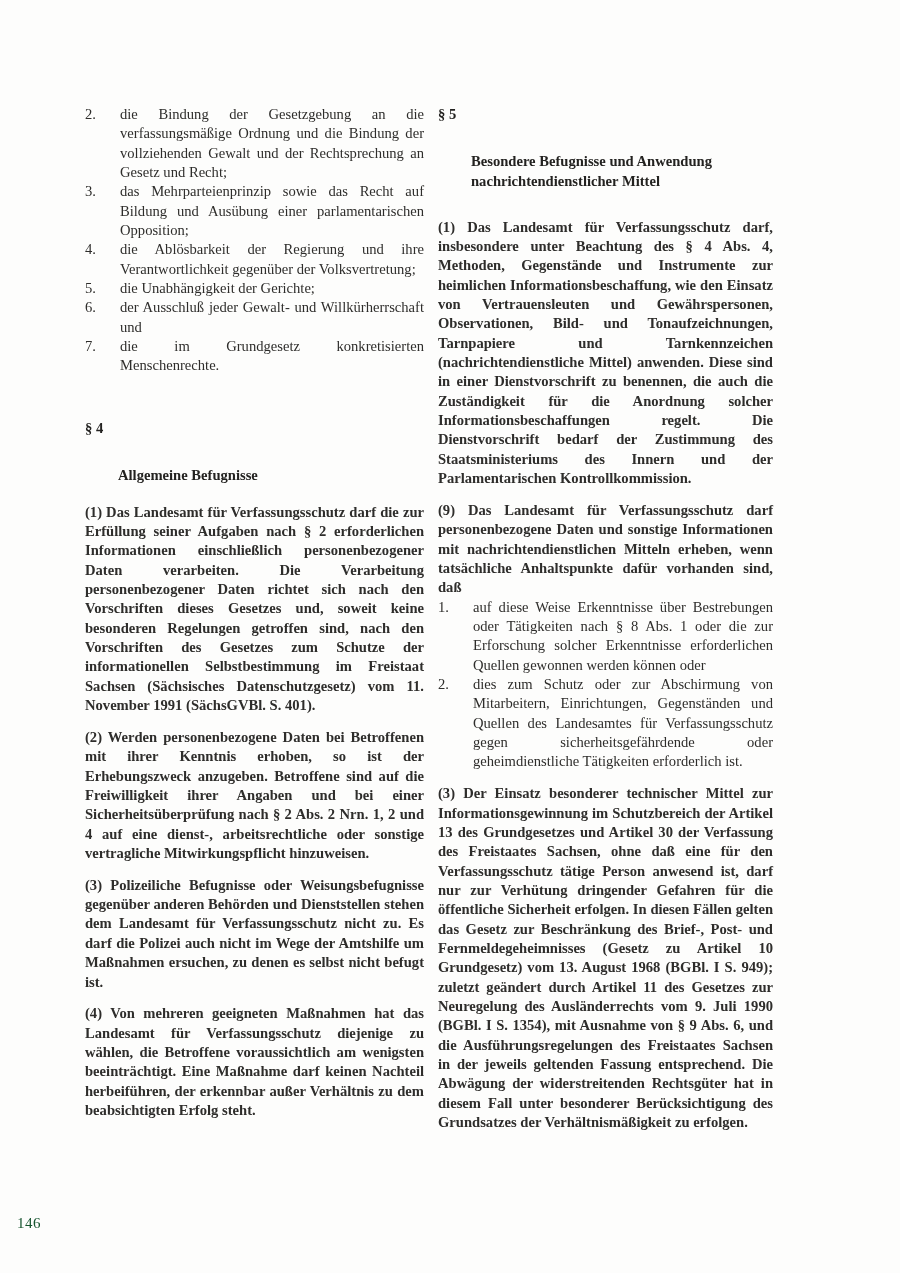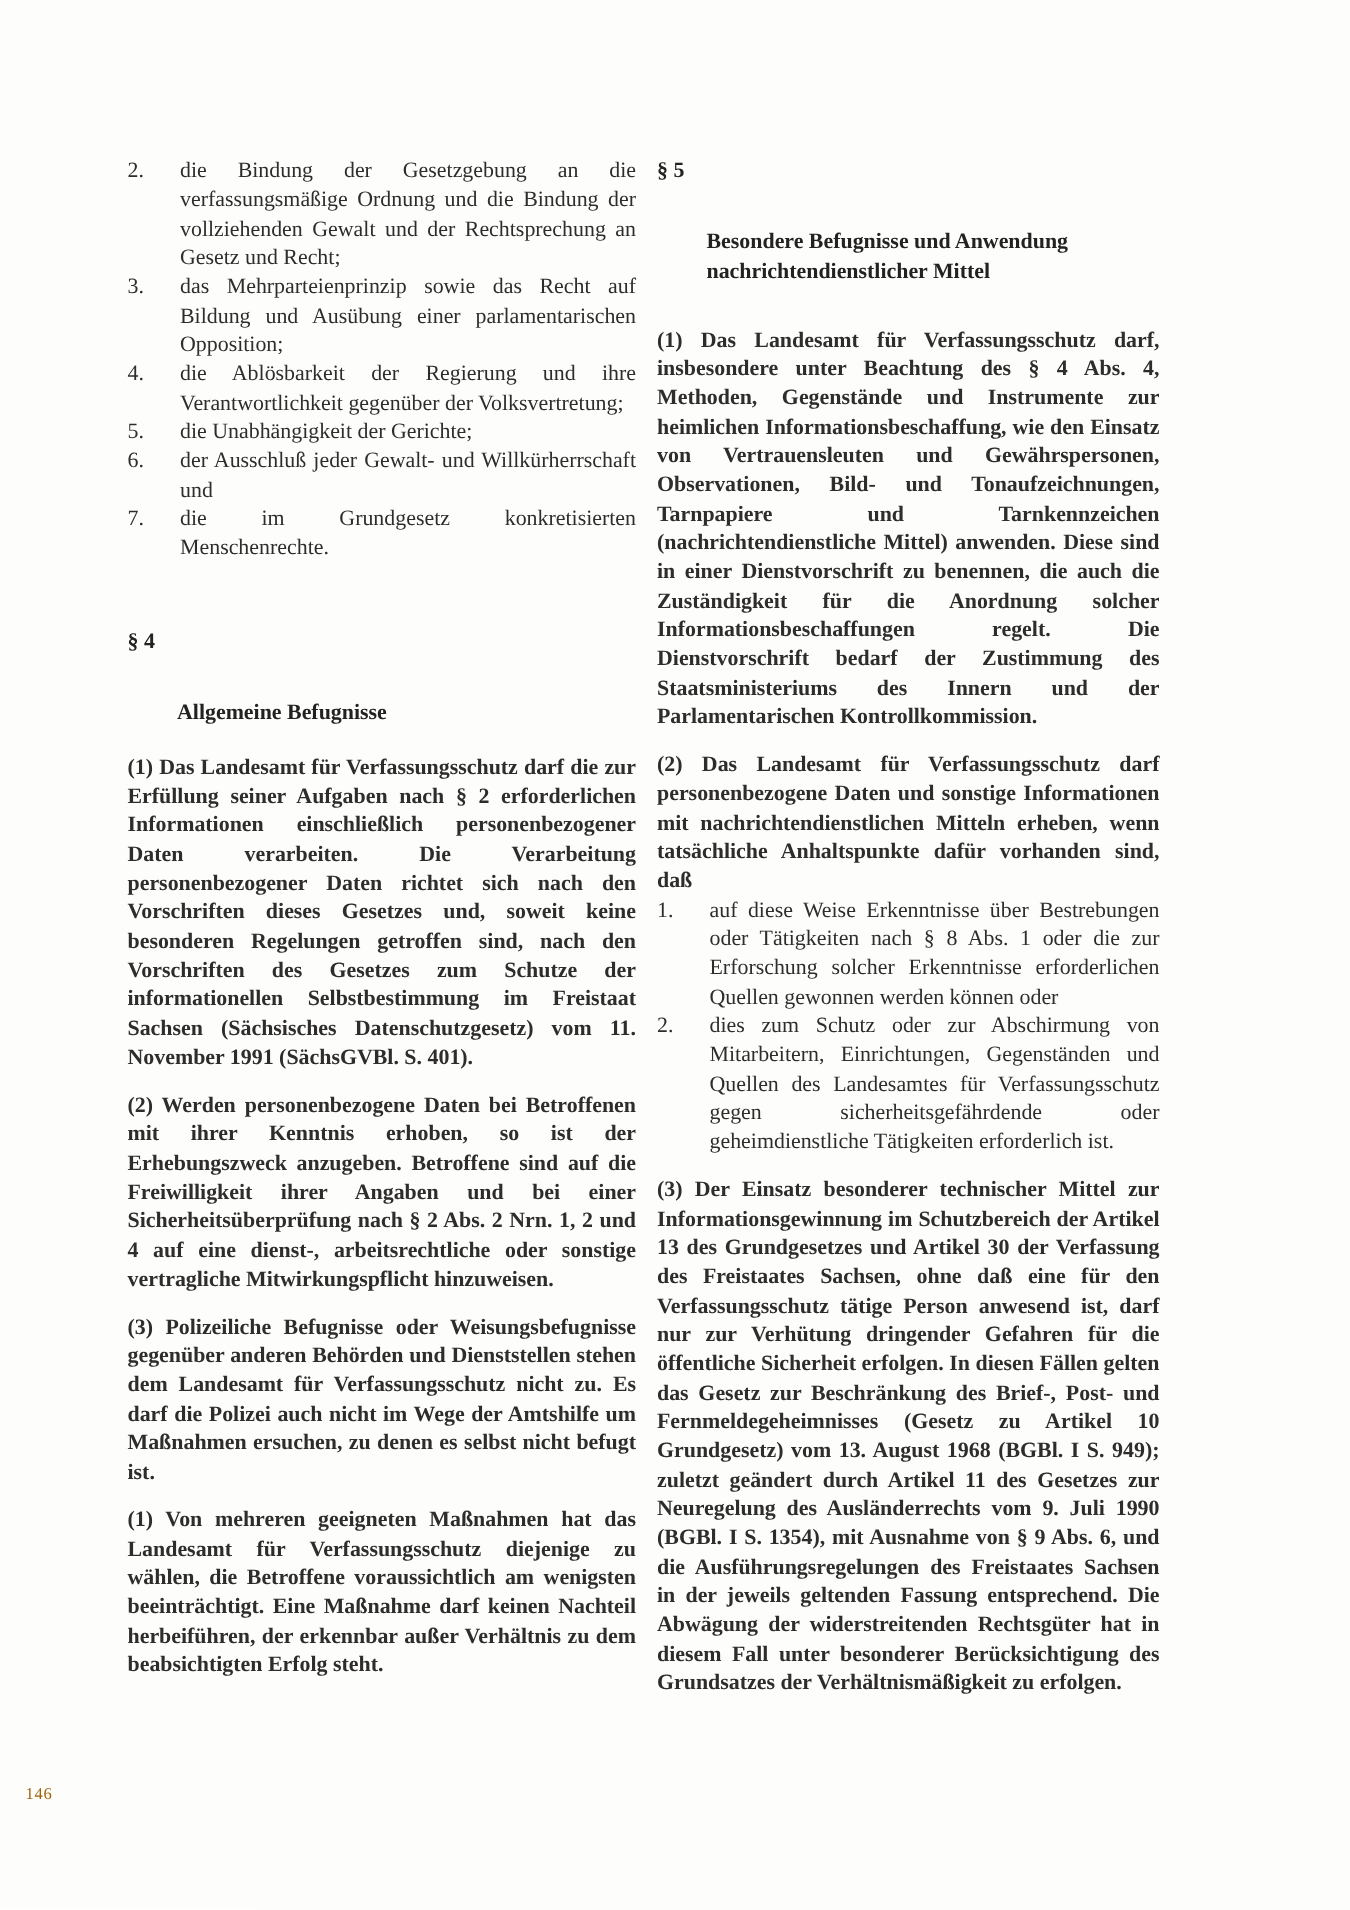--- a/index.html
+++ b/index.html
@@ -43,23 +43,23 @@
 
   .s4-heading { margin-top: 43px; margin-bottom: 17px; }
   .s5-heading { margin-bottom: 26px; }
 
   .intro-block { margin: 0 0 12.5px 0; }
   .intro-block .para { margin-bottom: 0; }
 
   .pagenum {
     position: absolute;
     left: 17px;
-    top: 1190px;
-    font-size: 11px;
-    color: #a16207;
+    top: 1215px;
+    font-size: 15px;
+    color: #14532d;
     letter-spacing: 0.5px;
   }
 </style>
 </head>
 <body>
 
 <div class="page">
 
   <div class="col col-left">
 
@@ -91,34 +91,34 @@
     </div>
 
     <div class="heading s4-heading">
       <span class="h-num">§ 4</span>
       <span class="h-title">Allgemeine Befugnisse</span>
     </div>
 
     <p class="para">(1) Das Landesamt für Verfassungsschutz darf die zur Erfüllung seiner Aufgaben nach § 2 erforderlichen Informationen einschließlich personenbezogener Daten verarbeiten. Die Verarbeitung personenbezogener Daten richtet sich nach den Vorschriften dieses Gesetzes und, soweit keine besonderen Regelungen getroffen sind, nach den Vorschriften des Gesetzes zum Schutze der informationellen Selbstbestimmung im Freistaat Sachsen (Sächsisches Datenschutzgesetz) vom 11. November 1991 (SächsGVBl. S. 401).</p>
     <p class="para">(2) Werden personenbezogene Daten bei Betroffenen mit ihrer Kenntnis erhoben, so ist der Erhebungszweck anzugeben. Betroffene sind auf die Freiwilligkeit ihrer Angaben und bei einer Sicherheitsüberprüfung nach § 2 Abs. 2 Nrn. 1, 2 und 4 auf eine dienst-, arbeitsrechtliche oder sonstige vertragliche Mitwirkungspflicht hinzuweisen.</p>
     <p class="para">(3) Polizeiliche Befugnisse oder Weisungsbefugnisse gegenüber anderen Behörden und Dienststellen stehen dem Landesamt für Verfassungsschutz nicht zu. Es darf die Polizei auch nicht im Wege der Amtshilfe um Maßnahmen ersuchen, zu denen es selbst nicht befugt ist.</p>
-    <p class="para">(1) Von mehreren geeigneten Maßnahmen hat das Landesamt für Verfassungsschutz diejenige zu wählen, die Betroffene voraussichtlich am wenigsten beeinträchtigt. Eine Maßnahme darf keinen Nachteil herbeiführen, der erkennbar außer Verhältnis zu dem beabsichtigten Erfolg steht.</p>
+    <p class="para">(4) Von mehreren geeigneten Maßnahmen hat das Landesamt für Verfassungsschutz diejenige zu wählen, die Betroffene voraussichtlich am wenigsten beeinträchtigt. Eine Maßnahme darf keinen Nachteil herbeiführen, der erkennbar außer Verhältnis zu dem beabsichtigten Erfolg steht.</p>
   </div>
 
   <div class="col col-right">
 
     <div class="heading s5-heading">
       <span class="h-num">§ 5</span>
       <span class="h-title">Besondere Befugnisse und Anwendung nachrichtendienstlicher Mittel</span>
     </div>
 
     <p class="para">(1) Das Landesamt für Verfassungsschutz darf, insbesondere unter Beachtung des § 4 Abs. 4, Methoden, Gegenstände und Instrumente zur heimlichen Informationsbeschaffung, wie den Einsatz von Vertrauensleuten und Gewährspersonen, Observationen, Bild- und Tonaufzeichnungen, Tarnpapiere und Tarnkennzeichen (nachrichtendienstliche Mittel) anwenden. Diese sind in einer Dienstvorschrift zu benennen, die auch die Zuständigkeit für die Anordnung solcher Informationsbeschaffungen regelt. Die Dienstvorschrift bedarf der Zustimmung des Staatsministeriums des Innern und der Parlamentarischen Kontrollkommission.</p>
 
     <div class="intro-block">
-      <p class="para">(2) Das Landesamt für Verfassungsschutz darf personenbezogene Daten und sonstige Informationen mit nachrichtendienstlichen Mitteln erheben, wenn tatsächliche Anhaltspunkte dafür vorhanden sind, daß</p>
+      <p class="para">(9) Das Landesamt für Verfassungsschutz darf personenbezogene Daten und sonstige Informationen mit nachrichtendienstlichen Mitteln erheben, wenn tatsächliche Anhaltspunkte dafür vorhanden sind, daß</p>
       <div class="list-item">
         <span class="li-num">1.</span>
         <span class="li-text">auf diese Weise Erkenntnisse über Bestrebungen oder Tätigkeiten nach § 8 Abs. 1 oder die zur Erforschung solcher Erkenntnisse erforderlichen Quellen gewonnen werden können oder</span>
       </div>
       <div class="list-item">
         <span class="li-num">2.</span>
         <span class="li-text">dies zum Schutz oder zur Abschirmung von Mitarbeitern, Einrichtungen, Gegenständen und Quellen des Landesamtes für Verfassungsschutz gegen sicherheitsgefährdende oder geheimdienstliche Tätigkeiten erforderlich ist.</span>
       </div>
     </div>
 

